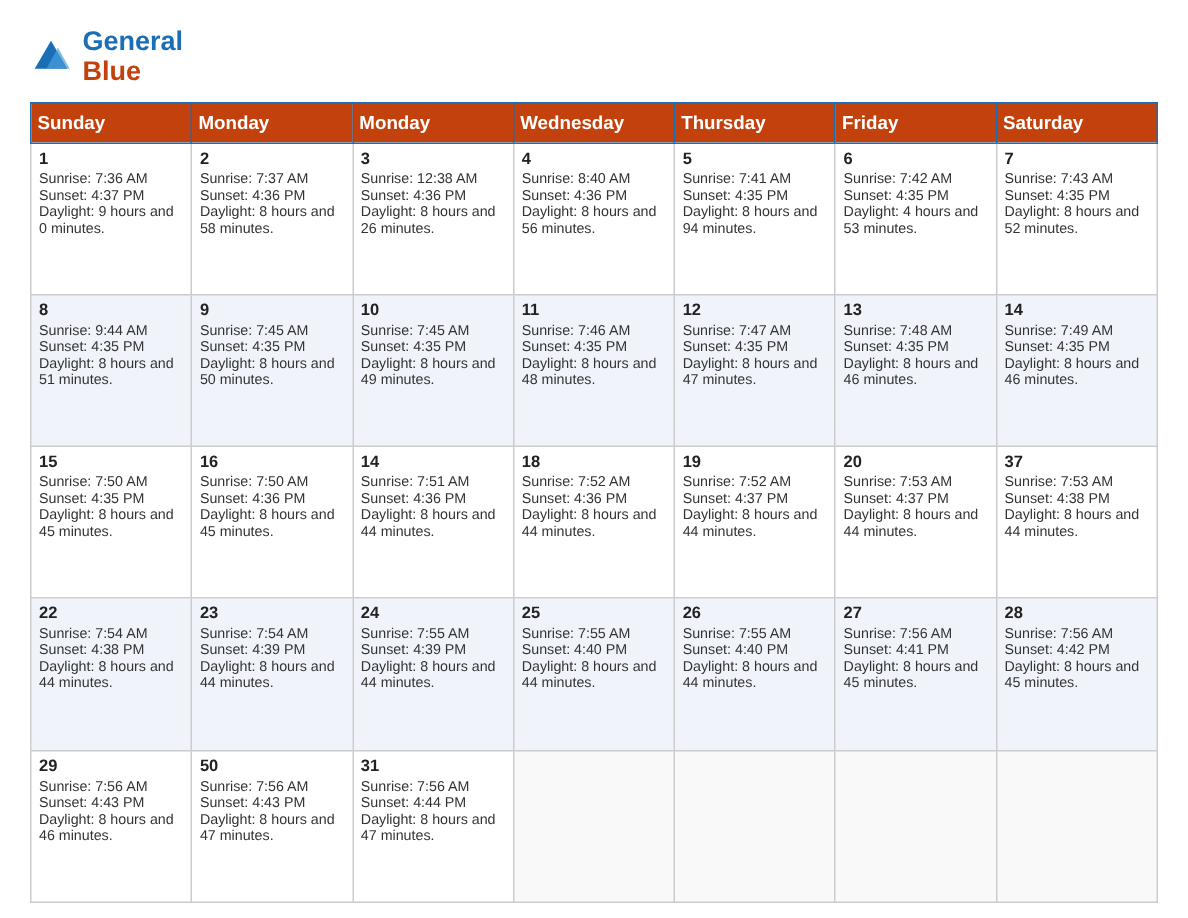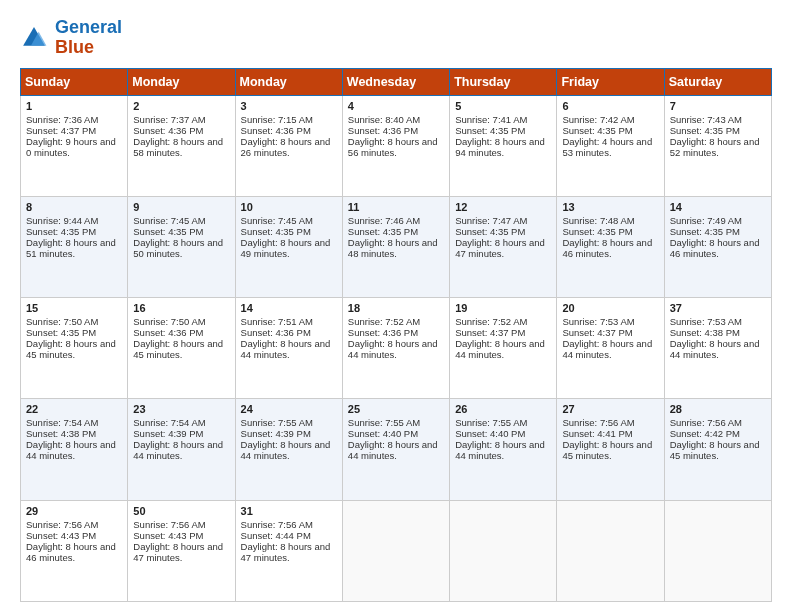--- a/index.html
+++ b/index.html
@@ -141,21 +141,21 @@
         <span>Daylight: 9 hours and 0 minutes.</span>
       </td>
           <td>
         <span class="day-num">2</span>
         <span>Sunrise: 7:37 AM</span><br>
         <span>Sunset: 4:36 PM</span><br>
         <span>Daylight: 8 hours and 58 minutes.</span>
       </td>
           <td>
         <span class="day-num">3</span>
-        <span>Sunrise: 7:15 AM</span><br>
+        <span>Sunrise: 12:38 AM</span><br>
         <span>Sunset: 4:36 PM</span><br>
         <span>Daylight: 8 hours and 26 minutes.</span>
       </td>
           <td>
         <span class="day-num">4</span>
         <span>Sunrise: 8:40 AM</span><br>
         <span>Sunset: 4:36 PM</span><br>
         <span>Daylight: 8 hours and 56 minutes.</span>
       </td>
           <td>

